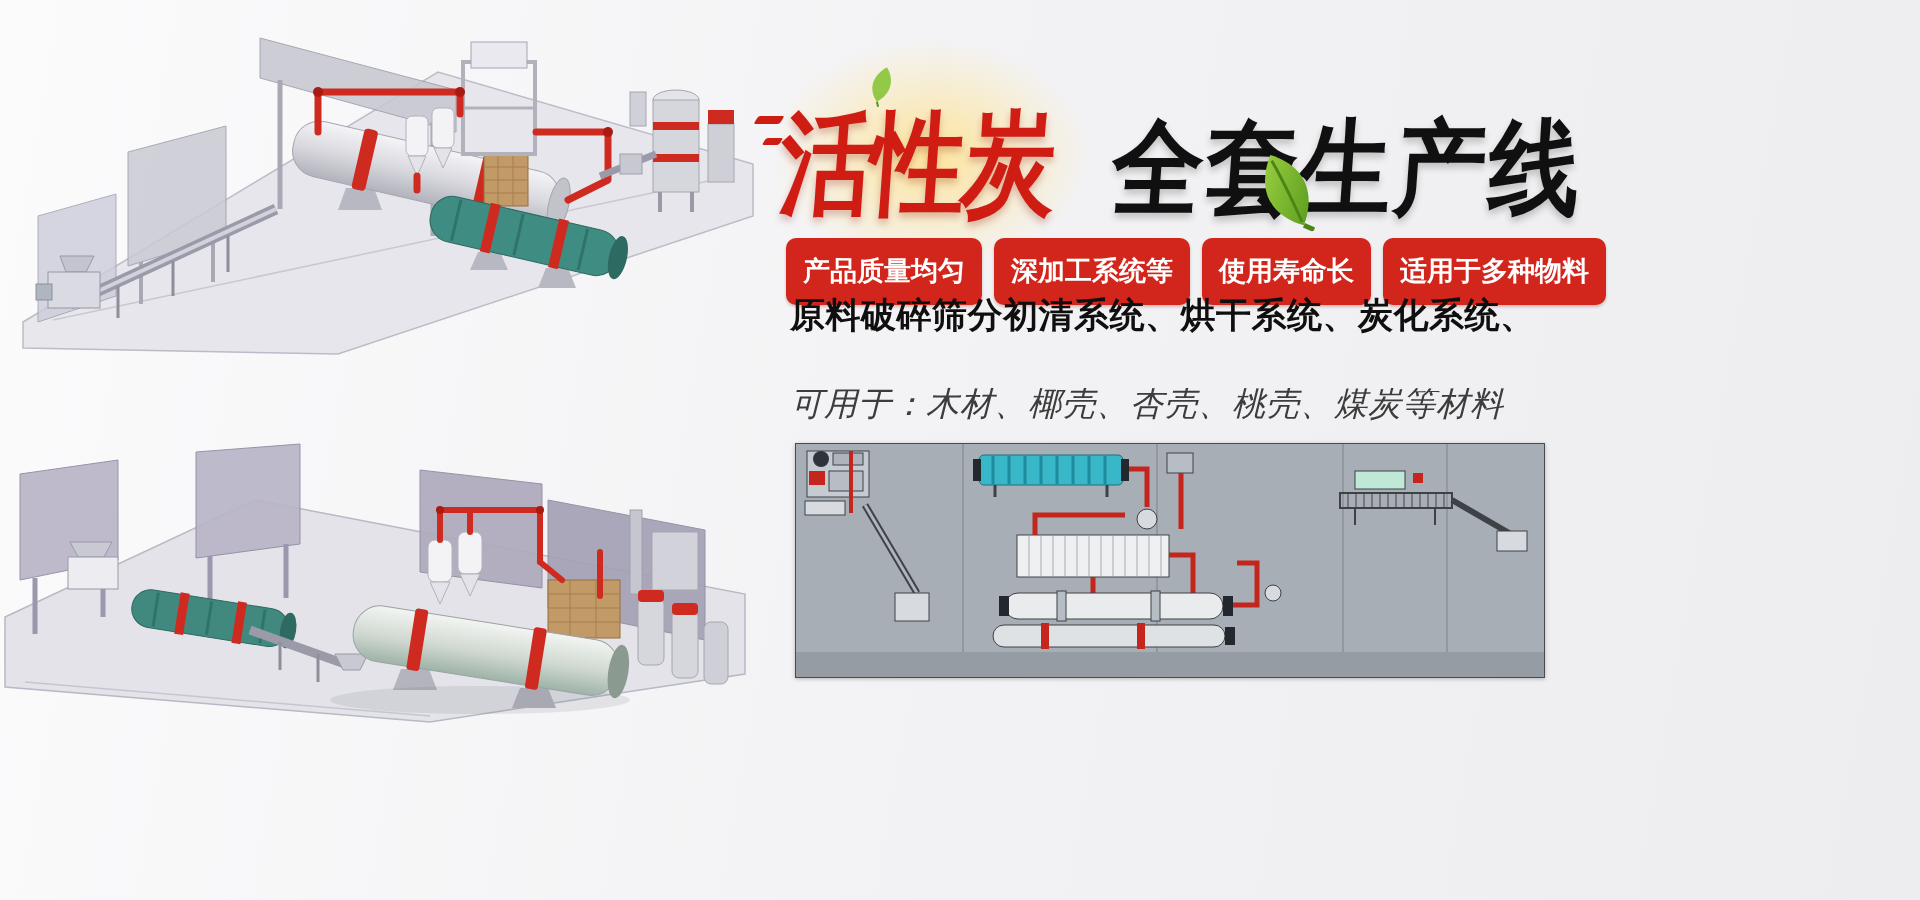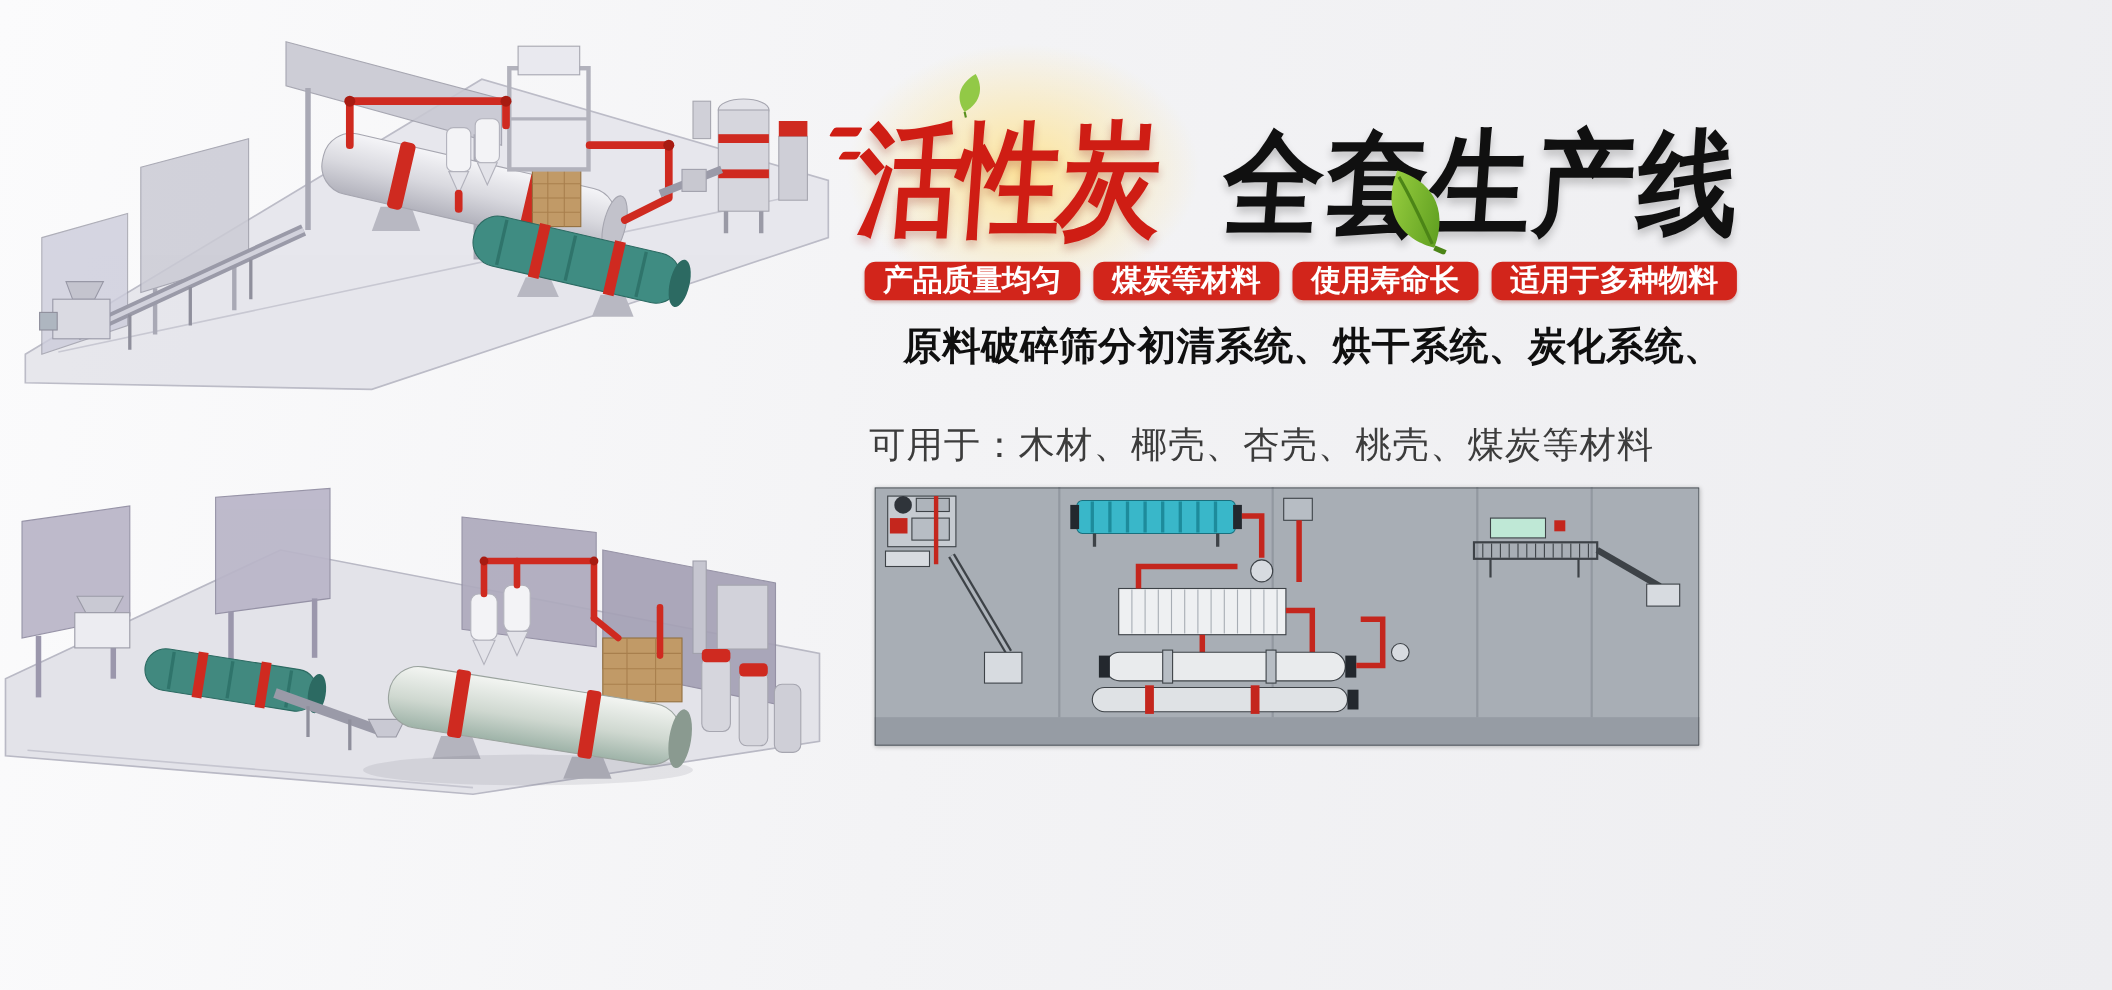--- a/index.html
+++ b/index.html
@@ -33,30 +33,30 @@
   }
   .stroke-mark{position:absolute;background:#cf1d14;transform:skewX(-32deg);border-radius:2px;}
   .stroke-mark.m1{left:756px;top:116px;width:26px;height:8px;}
   .stroke-mark.m2{left:764px;top:138px;width:17px;height:7px;}
   .leaf{position:absolute;pointer-events:none;}
   .leaf-small{left:856px;top:62px;width:44px;height:44px;transform:rotate(28deg);}
   .leaf-big{left:1236px;top:150px;width:88px;height:88px;transform:rotate(-14deg);}
   .badges{position:absolute;left:786px;top:238px;display:flex;gap:12px;}
   .badge{
     background:#d2251b;color:#ffffff;font-size:27px;font-weight:700;
-    padding:4px 17px;border-radius:10px;line-height:1;white-space:nowrap;
+    padding:20px 17px;border-radius:10px;line-height:1;white-space:nowrap;
     box-shadow:0 2px 3px rgba(120,15,8,0.25);
   }
   .desc{
     position:absolute;left:790px;top:294px;font-size:35px;font-weight:800;
-    color:#0f0f0f;line-height:42px;letter-spacing:0.5px;white-space:nowrap;margin-left:31px;
+    color:#0f0f0f;line-height:42px;letter-spacing:0.5px;white-space:nowrap;
   }
   .usage{
     position:absolute;left:790px;top:382px;font-size:33px;font-weight:400;
-    color:#3c3c3c;letter-spacing:1px;white-space:nowrap;
+    color:#3c3c3c;letter-spacing:1px;white-space:nowrap;font-style:italic;
   }
   .panel{
     position:absolute;left:795px;top:443px;width:750px;height:235px;
     box-shadow:0 1px 4px rgba(0,0,0,0.25);
   }
   svg{display:block;}
 </style>
 </head>
 <body>
 
@@ -282,21 +282,21 @@
           <stop offset="1" stop-color="#58991c"></stop>
       </linearGradient>
     </defs>
     <path d="M45,4 C72,20 84,48 61,82 C38,70 18,42 45,4 Z" fill="url(#leafgrad)"></path>
     <path d="M45,10 C52,34 56,56 60,78" stroke="#4c8517" stroke-width="3" fill="none"></path>
     <line x1="61" y1="82" x2="70" y2="89" stroke="#4c8517" stroke-width="5"></line>
   </svg>
 
   <div class="badges">
     <div class="badge">产品质量均匀</div>
-    <div class="badge">煤炭等材料</div>
+    <div class="badge">深加工系统等</div>
     <div class="badge">使用寿命长</div>
     <div class="badge">适用于多种物料</div>
   </div>
 
   <div class="desc">
     <div>原料破碎筛分初清系统、烘干系统、炭化系统、</div>
   </div>
   <div class="usage">可用于：木材、椰壳、杏壳、桃壳、煤炭等材料</div>
 
   <div class="panel">

